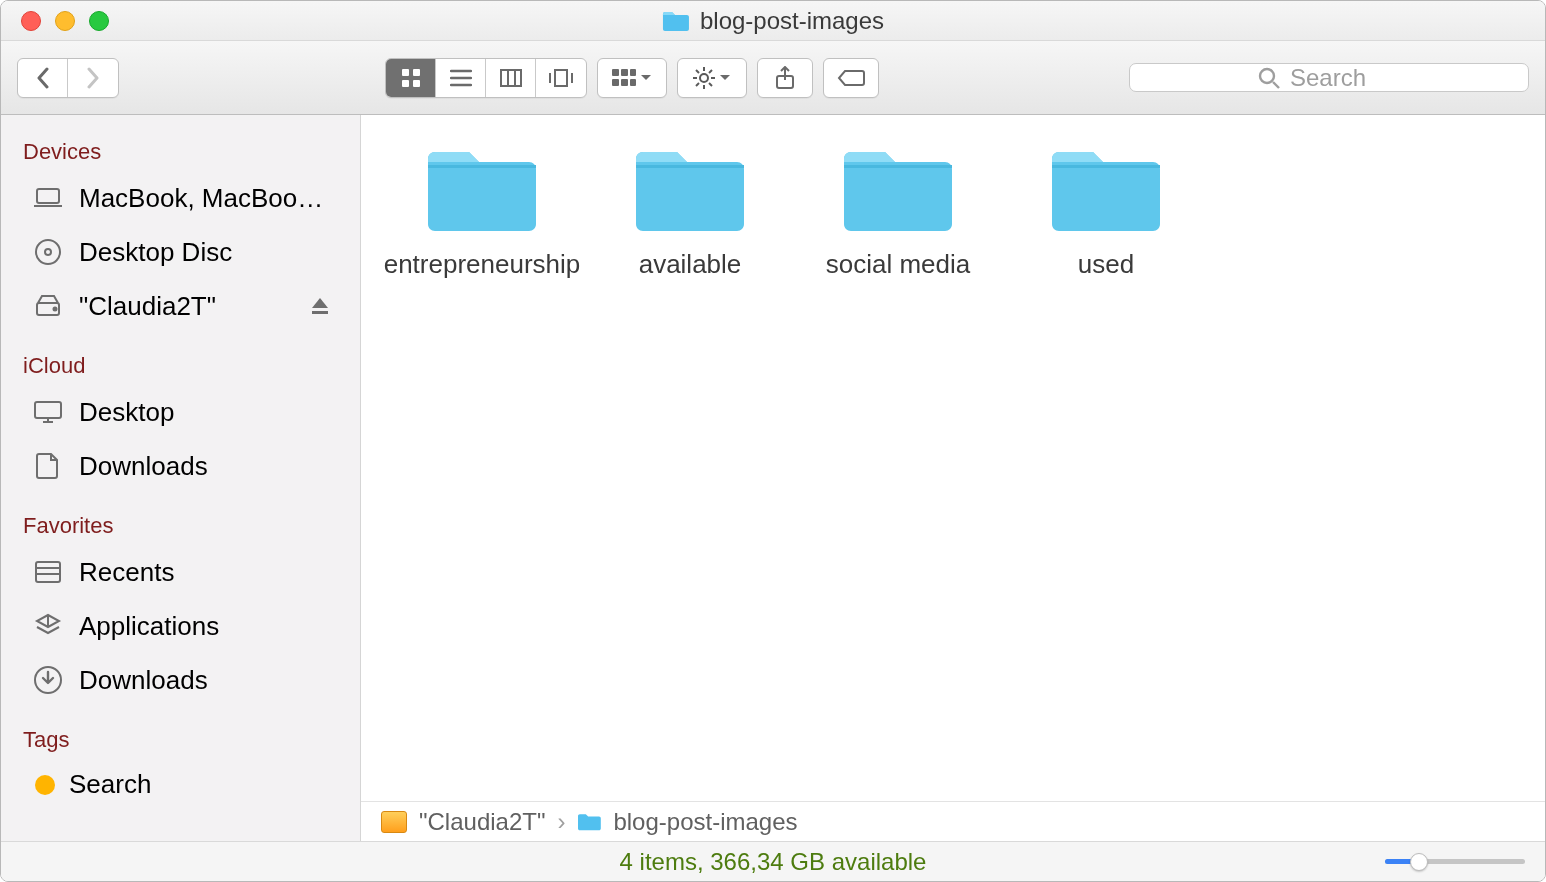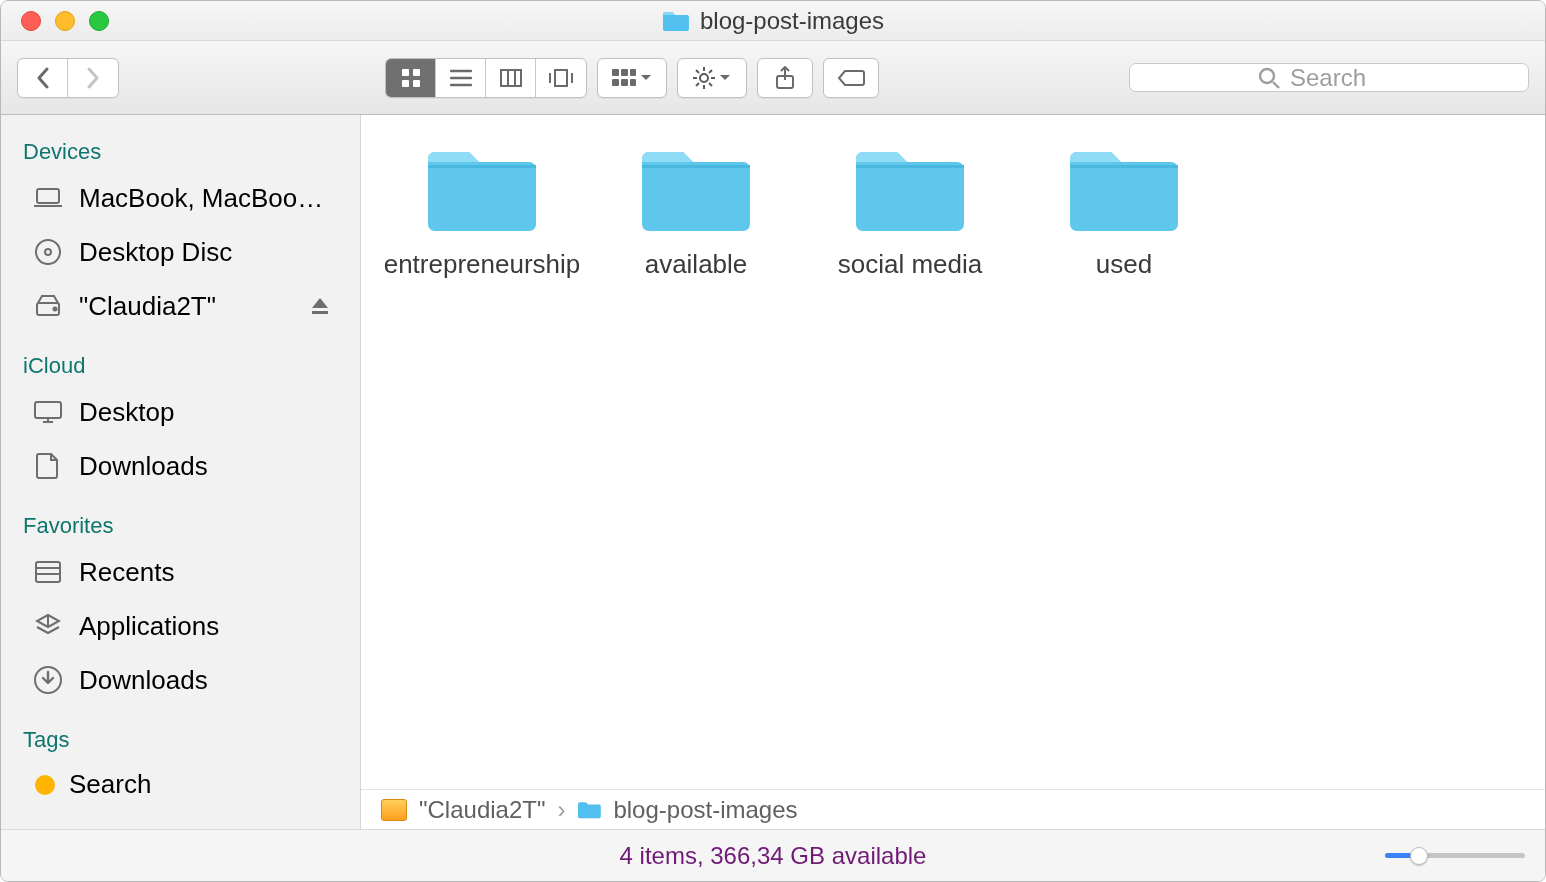--- a/index.html
+++ b/index.html
@@ -24,39 +24,39 @@
 .seg .cell:last-child{border-right:none;}
 .seg .cell.active{background:#707070;color:#fff;}
 .drop{width:70px;gap:4px;}
 .spacer{flex:1;}
 .search{width:400px;height:29px;border:1px solid #c9c9c9;border-radius:7px;background:#fff;display:flex;align-items:center;justify-content:center;gap:10px;color:#9e9e9e;font-size:24px;}
 .search input{border:none;outline:none;font-size:24px;color:#444;background:transparent;width:110px;}
 .search input::placeholder{color:#9e9e9e;}
 
 .body{flex:1;display:flex;min-height:0;}
 .sidebar{width:360px;background:#f3f2f3;border-right:1px solid #d5d5d5;padding-top:14px;overflow:hidden;}
-.sb-head{font-size:22px;color:#0f766e;font-weight:500;padding:20px 22px 6px;}
+.sb-head{font-size:22px;color:#7f1d1d;font-weight:500;padding:20px 22px 6px;}
 .sb-head:first-child{padding-top:10px;}
 .sb-item{display:flex;align-items:center;gap:14px;padding:10px 30px;font-size:26px;color:#000000;}
 .sb-icon{width:34px;height:34px;display:flex;align-items:center;justify-content:center;color:#6e6e6e;flex-shrink:0;}
 .sb-eject{margin-left:auto;color:#6e6e6e;}
 .sb-label{white-space:nowrap;overflow:hidden;text-overflow:ellipsis;}
 .tagdot{width:20px;height:20px;border-radius:50%;background:#ffb400;flex-shrink:0;margin-left:4px;}
 
 .content{flex:1;display:flex;flex-direction:column;background:#fff;}
-.iconarea{flex:1;padding:28px 18px;display:flex;align-content:flex-start;flex-wrap:wrap;gap:8px;}
+.iconarea{flex:1;padding:28px 18px;display:flex;align-content:flex-start;flex-wrap:wrap;gap:2px;}
 .finder-item{width:206px;display:flex;flex-direction:column;align-items:center;gap:14px;}
 .finder-item .lbl{font-size:26px;color:#3a3a3a;text-align:center;}
 .folder-glyph svg{display:block;}
 
 .pathbar{height:40px;border-top:1px solid #e3e3e3;display:flex;align-items:center;gap:12px;padding:0 20px;font-size:24px;color:#606060;}
 .path-sep{color:#a0a0a0;}
 .path-hd{width:26px;height:22px;border-radius:3px;background:linear-gradient(#ffcf5b,#ff9f1c);border:1px solid #d88912;}
 
-.status{height:52px;border-top:1px solid #d9d9d9;background:#f5f5f5;display:flex;align-items:center;justify-content:center;font-size:24px;color:#701a75;position:relative;}
+.status{height:40px;border-top:1px solid #d9d9d9;background:#f5f5f5;display:flex;align-items:center;justify-content:center;font-size:24px;color:#4d7c0f;position:relative;}
 .slider-wrap{position:absolute;right:20px;display:flex;align-items:center;}
 .slider-track{width:140px;height:5px;background:#c5c5c5;border-radius:3px;position:relative;}
 .slider-fill{position:absolute;left:0;top:0;height:100%;width:24%;background:#3b82f6;border-radius:3px;}
 .slider-knob{position:absolute;left:24%;top:50%;transform:translate(-50%,-50%);width:18px;height:18px;border-radius:50%;background:#fff;border:1px solid #bcbcbc;box-shadow:0 1px 2px rgba(0,0,0,.2);}
 svg{display:block;}
 </style>
 </head>
 <body>
 
 <div class="window">

